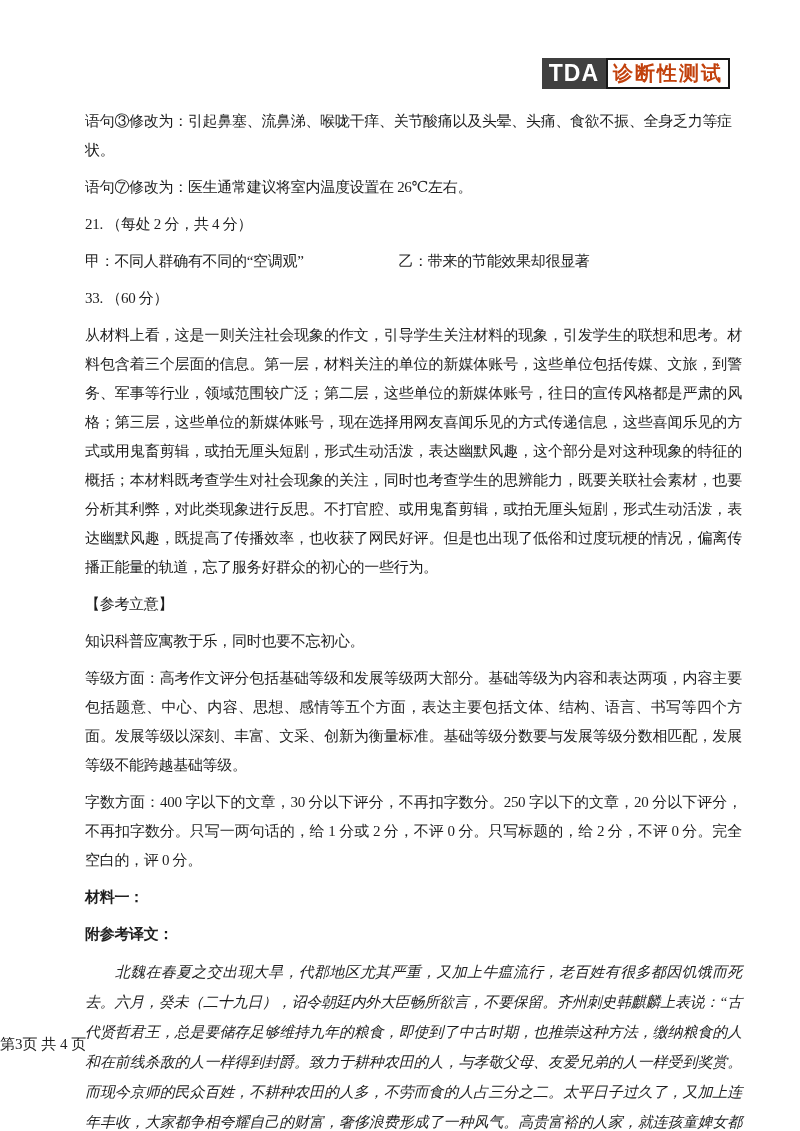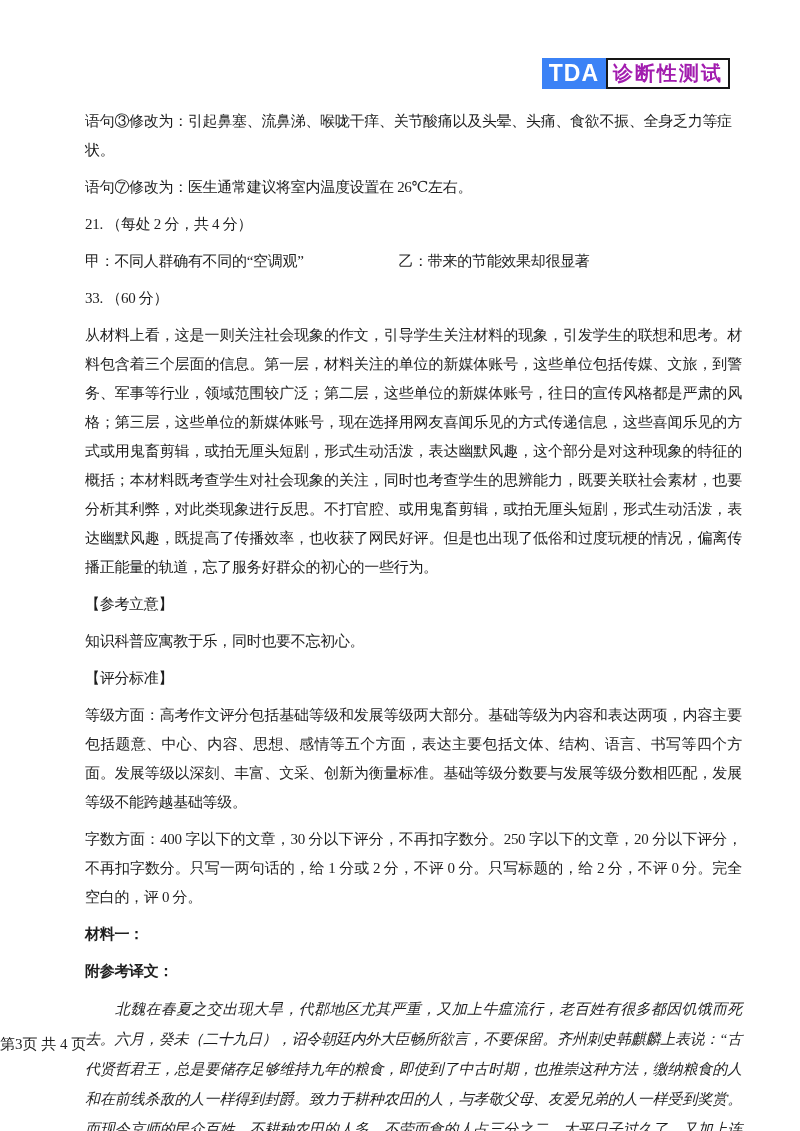--- a/index.html
+++ b/index.html
@@ -20,32 +20,32 @@
   .logo {
     position: absolute;
     top: 58px;
     right: 70px;
     height: 31px;
     display: flex;
     align-items: stretch;
     font-family: "Liberation Sans", "DejaVu Sans", sans-serif;
   }
   .logo-abbr {
-    background: #3b82f6;
+    background: #404040;
     color: #ffffff;
     font-weight: bold;
     font-size: 23px;
     letter-spacing: 1px;
     display: flex;
     align-items: center;
     padding: 0 7px;
   }
   .logo-name {
     border: 2px solid #171717;
-    color: #a21caf;
+    color: #c2410c;
     background: #ffffff;
     font-weight: bold;
     font-size: 20px;
     letter-spacing: 2px;
     display: flex;
     align-items: center;
     padding: 0 5px;
   }
   
   .content {
@@ -111,21 +111,20 @@
       <span class="col-b">乙：带来的节能效果却很显著</span>
     </p>
 
     <p class="line">33. （60 分）</p>
 
     <p class="para">从材料上看，这是一则关注社会现象的作文，引导学生关注材料的现象，引发学生的联想和思考。材料包含着三个层面的信息。第一层，材料关注的单位的新媒体账号，这些单位包括传媒、文旅，到警务、军事等行业，领域范围较广泛；第二层，这些单位的新媒体账号，往日的宣传风格都是严肃的风格；第三层，这些单位的新媒体账号，现在选择用网友喜闻乐见的方式传递信息，这些喜闻乐见的方式或用鬼畜剪辑，或拍无厘头短剧，形式生动活泼，表达幽默风趣，这个部分是对这种现象的特征的概括；本材料既考查学生对社会现象的关注，同时也考查学生的思辨能力，既要关联社会素材，也要分析其利弊，对此类现象进行反思。不打官腔、或用鬼畜剪辑，或拍无厘头短剧，形式生动活泼，表达幽默风趣，既提高了传播效率，也收获了网民好评。但是也出现了低俗和过度玩梗的情况，偏离传播正能量的轨道，忘了服务好群众的初心的一些行为。</p>
 
     <p class="line gap-sm">【参考立意】</p>
     <p class="line">知识科普应寓教于乐，同时也要不忘初心。</p>
 
-    <p class="line gap-xs">【评分标准】</p>
     <p class="para">等级方面：高考作文评分包括基础等级和发展等级两大部分。基础等级为内容和表达两项，内容主要包括题意、中心、内容、思想、感情等五个方面，表达主要包括文体、结构、语言、书写等四个方面。发展等级以深刻、丰富、文采、创新为衡量标准。基础等级分数要与发展等级分数相匹配，发展等级不能跨越基础等级。</p>
     <p class="para">字数方面：400 字以下的文章，30 分以下评分，不再扣字数分。250 字以下的文章，20 分以下评分，不再扣字数分。只写一两句话的，给 1 分或 2 分，不评 0 分。只写标题的，给 2 分，不评 0 分。完全空白的，评 0 分。</p>
 
     <p class="line bold">材料一：</p>
     <p class="line bold gap-xs">附参考译文：</p>
     <p class="para translation">北魏在春夏之交出现大旱，代郡地区尤其严重，又加上牛瘟流行，老百姓有很多都因饥饿而死去。六月，癸未（二十九日），诏令朝廷内外大臣畅所欲言，不要保留。齐州刺史韩麒麟上表说：“古代贤哲君王，总是要储存足够维持九年的粮食，即使到了中古时期，也推崇这种方法，缴纳粮食的人和在前线杀敌的人一样得到封爵。致力于耕种农田的人，与孝敬父母、友爱兄弟的人一样受到奖赏。而现今京师的民众百姓，不耕种农田的人多，不劳而食的人占三分之二。太平日子过久了，又加上连年丰收，大家都争相夸耀自己的财富，奢侈浪费形成了一种风气。高贵富裕的人家，就连孩童婢女都穿上了华美的衣服；手工作坊及商人家庭，奴仆差役也是山珍海味。可是，种田的农夫却连酒渣糠皮都吃不饱，养蚕的妇女连蔽体的粗布衣裳都穿不全。</p>
 
   </div>
 
   <div class="footer">第3页 共 4 页</div>

